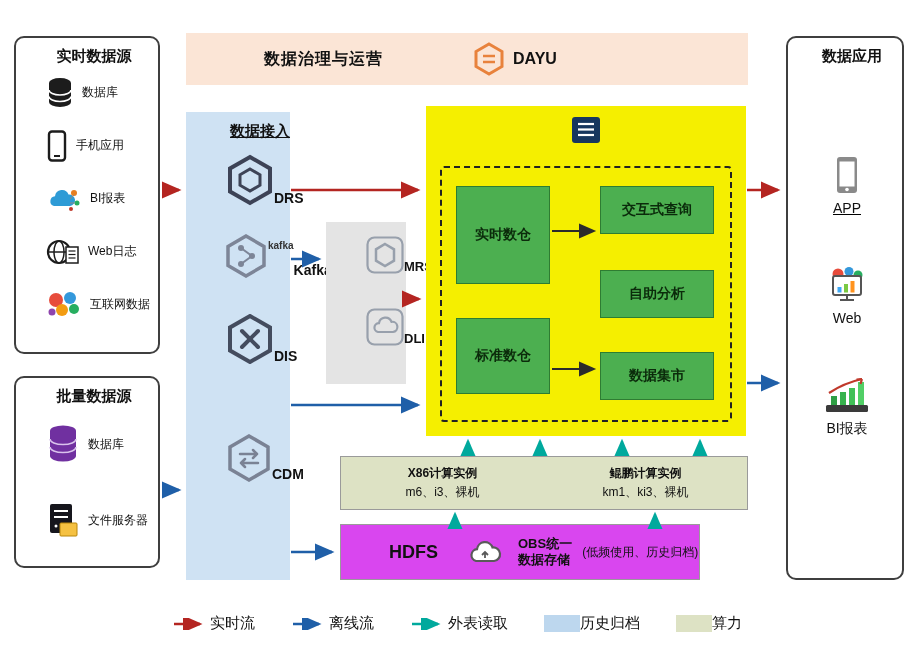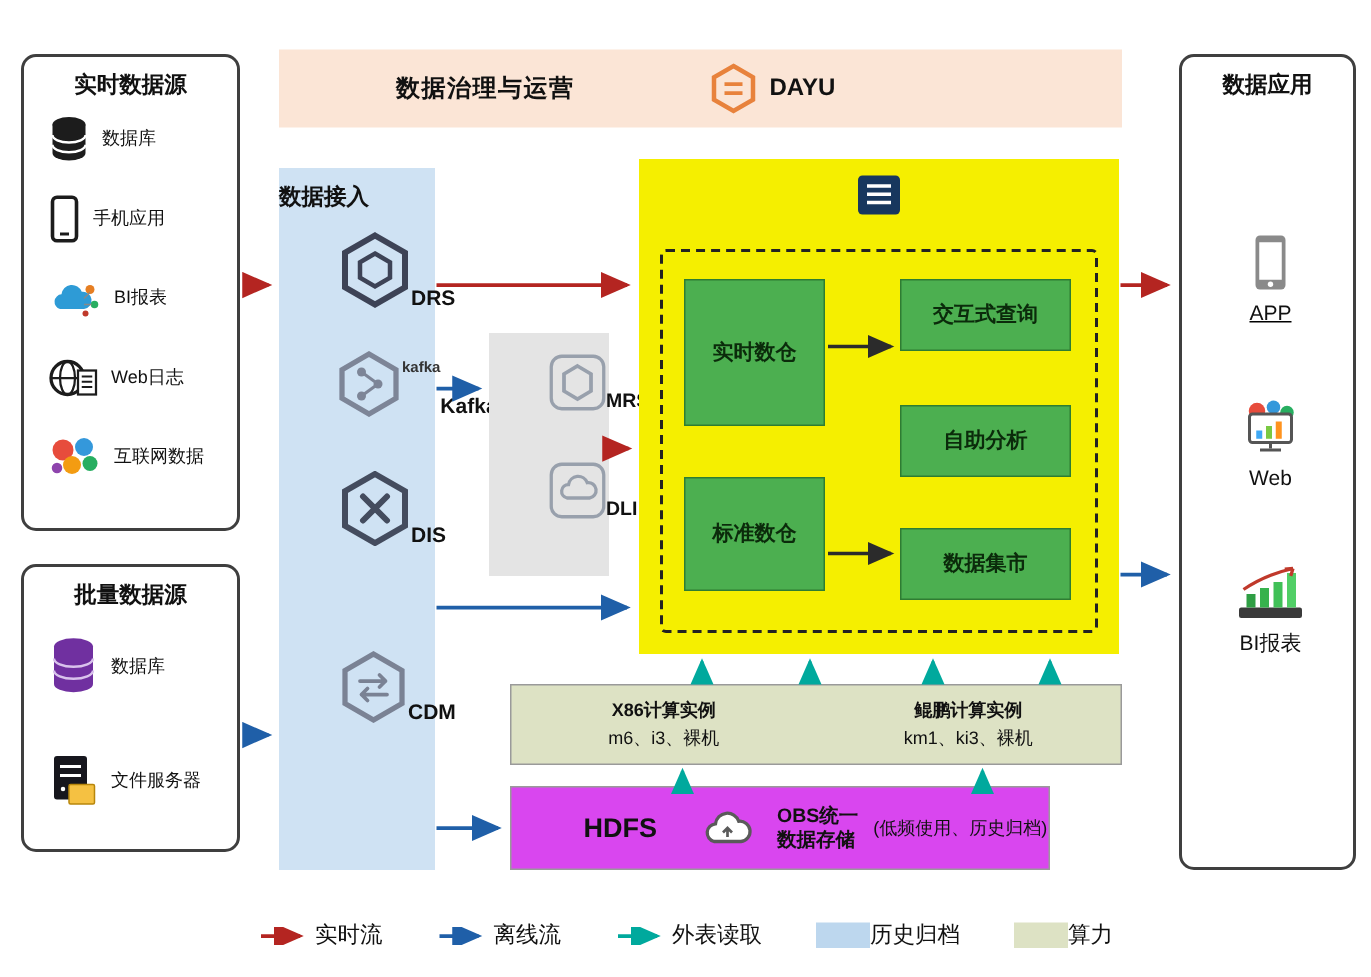--- a/index.html
+++ b/index.html
@@ -1,19 +1,19 @@
 <!DOCTYPE html>
 <html><head>
 <meta charset="utf-8">
 <style>
   * { margin:0; padding:0; box-sizing:border-box; }
   body { font-family:"Liberation Sans", sans-serif; background:#fff; }
   .stage { position:relative; width:914px; height:651px; background:#fff; overflow:hidden; }
 
-  .panel { position:absolute; border:2px solid #3f3f3f; border-radius:10px; background:#fff; }
+  .panel { position:absolute; border:2px solid #3f3f3f; border-radius:10px; background:#fff;padding-left:14px; }
   .panel-title { text-align:center; font-weight:bold; font-size:15px; color:#111; padding-top:9px; }
 
   .src-item { display:flex; align-items:center; gap:8px; padding-left:16px; }
   .src-label { font-size:12px; color:#111; width:64px; line-height:1.25; }
   .icon { display:flex; align-items:center; justify-content:center; flex:0 0 auto; }
 
   
   #realtime { left:14px; top:36px; width:146px; height:318px; }
   #realtime .src-item { height:53px; }
   
@@ -21,21 +21,21 @@
   #batch .src-item { height:76px; }
 
   
   #banner { position:absolute; left:186px; top:33px; width:562px; height:52px; background:#fbe5d6; display:flex; align-items:center; }
   #banner .gov-title { font-weight:bold; font-size:16px; color:#111; margin-left:78px; letter-spacing:1px; }
   #banner .dayu { display:flex; align-items:center; gap:8px; margin-left:90px; }
   #banner .dayu-label { font-weight:bold; font-size:16px; color:#111; }
 
   
   #ingestion { position:absolute; left:186px; top:112px; width:104px; height:468px; background:#cfe2f3; }
-  #ingestion .col-title { text-align:left; font-weight:bold; font-size:15px; color:#111; padding-top:10px; }
+  #ingestion .col-title { text-align:right; font-weight:bold; font-size:15px; color:#111; padding-top:10px;text-decoration:underline; }
   .svc { display:flex; flex-direction:row; align-items:flex-end;margin-left:40px; }
   .svc-label { font-weight:bold; font-size:14px; color:#111; margin-top:4px; }
   #svc-drs  { position:absolute; left:0; top:42px;  width:104px; }
   #svc-kafka{ position:absolute; left:0; top:122px; width:104px; }
   #svc-dis  { position:absolute; left:0; top:202px; width:104px; }
   #svc-cdm  { position:absolute; left:0; top:322px; width:104px; }
   .kafka-row { display:flex; align-items:flex-start; }
   .kafka-word { font-weight:bold; font-size:10px; color:#333; margin-top:6px; margin-left:-2px; }
 
   

